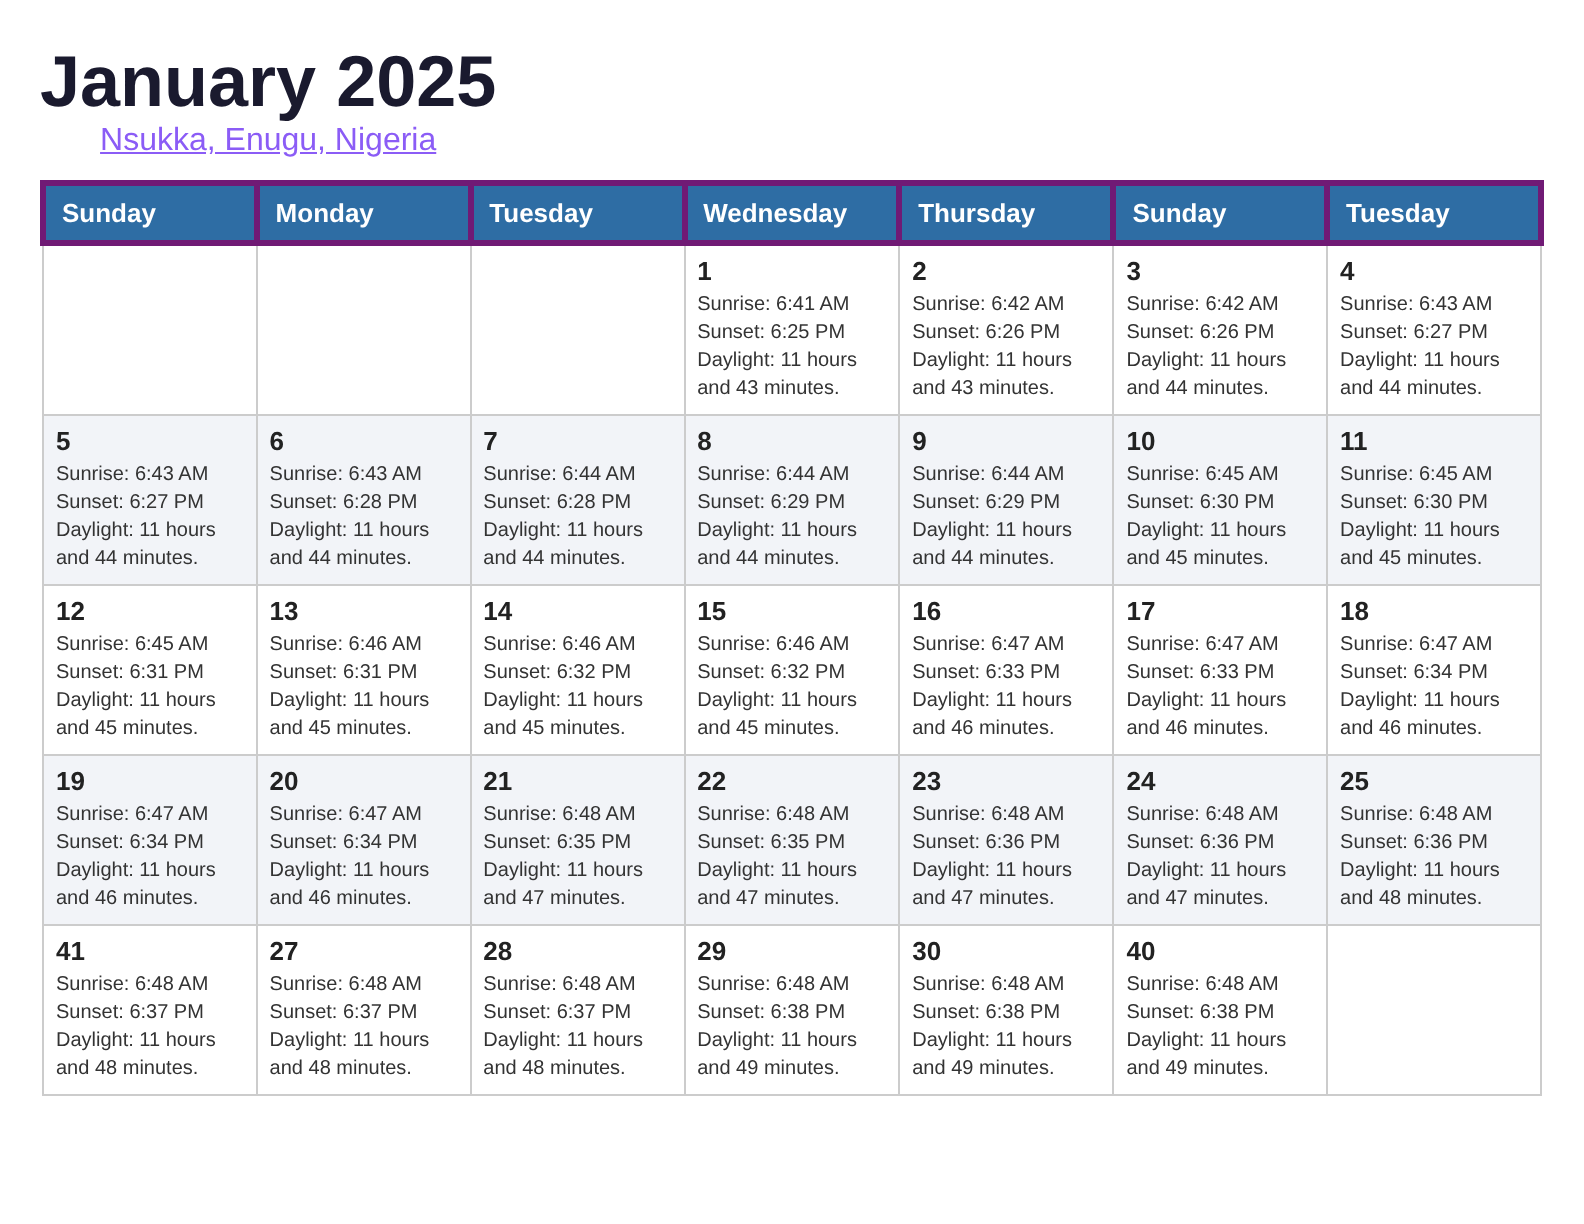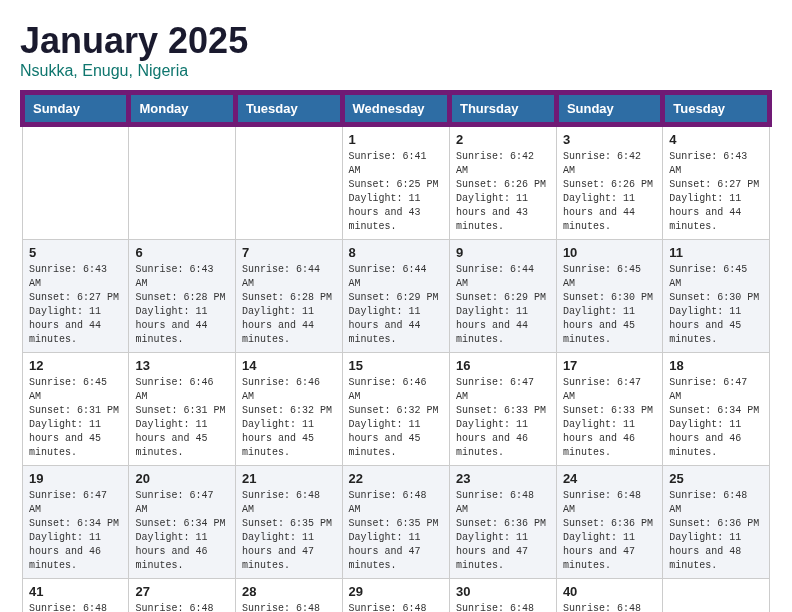--- a/index.html
+++ b/index.html
@@ -19,44 +19,45 @@
     .logo {
       display: flex;
       align-items: center;
     }
     .logo-icon {
       width: 28px;
       height: 28px;
       margin-right: 2px;
     }
     .title-block {
-      text-align: left;
+      text-align: center;
     }
     .month-title {
       font-size: 36px;
       font-weight: bold;
       color: #1a1a2e;
     }
     .location {
       font-size: 16px;
-      color: #0f766e;
+      color: #8b5cf6;
+      text-decoration: underline;
     }
     .calendar {
       width: 100%;
       border-collapse: collapse;
       border: 1px solid #ccc;
     }
     .calendar th {
       background: #2e6da4;
       color: white;
       text-align: left;
       padding: 6px 8px;
       font-size: 13px;
       font-weight: bold;
-      border: 5px solid #701a75;
+      border: 3px solid #701a75;
     }
     .calendar td {
       vertical-align: top;
       width: 108px;
       min-height: 90px;
       padding: 5px 6px;
       border: 1px solid #ccc;
       font-size: 10.5px;
       color: #222;
       background: #fff;
@@ -67,21 +68,20 @@
     .day-num {
       font-size: 13px;
       font-weight: bold;
       margin-bottom: 3px;
       display: block;
     }
     .cell-info {
       font-size: 10px;
       line-height: 1.4;
       color: #333;
-      font-family: Liberation Mono, monospace;
     }
     .empty-cell {
       background: #f9f9f9;
     }
     .calendar tbody tr:nth-child(odd) td {
       background: #ffffff;
     }
     .calendar tbody tr:nth-child(even) td {
       background: #f2f4f8;
     }

